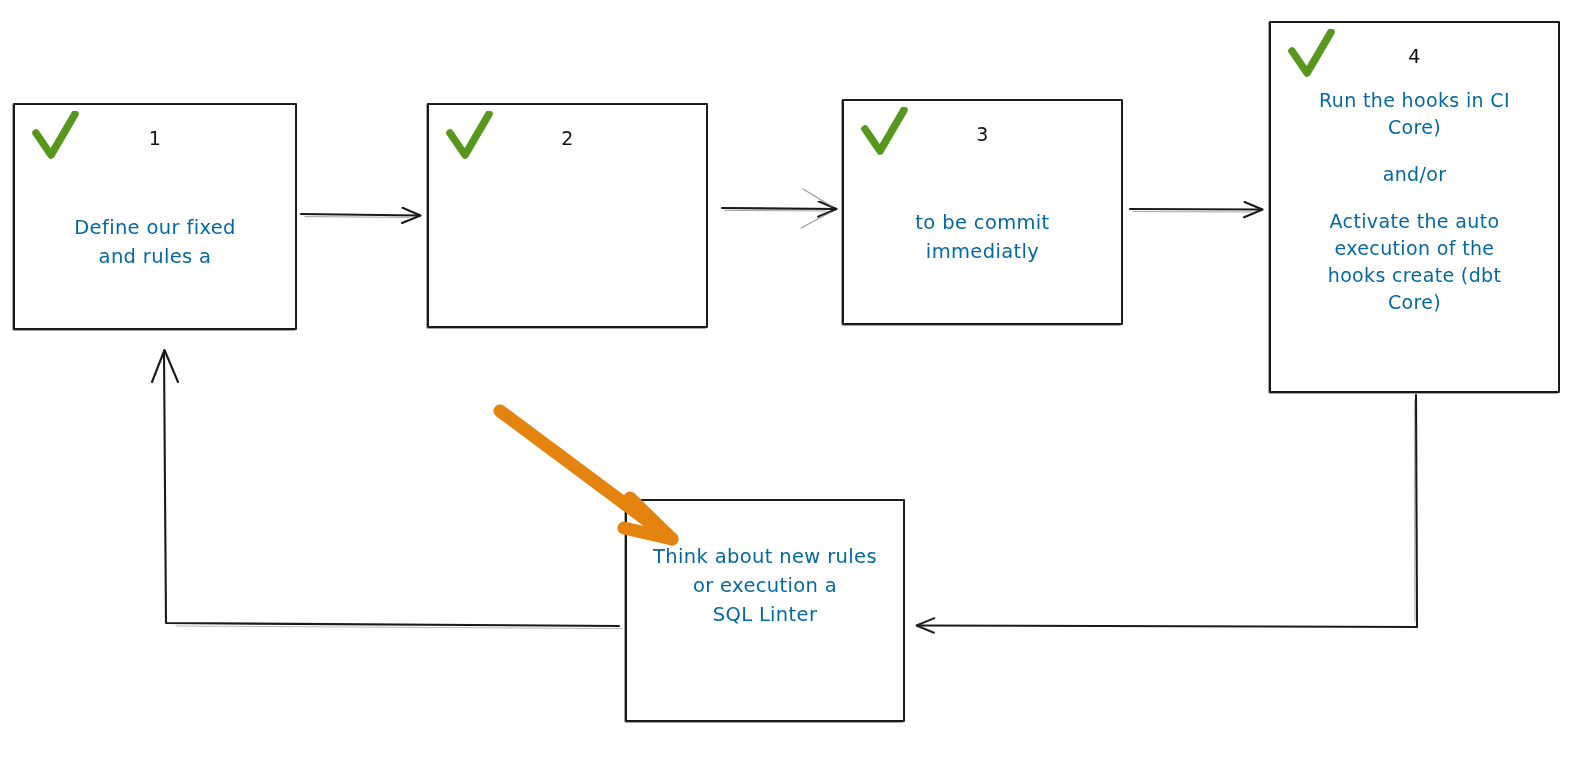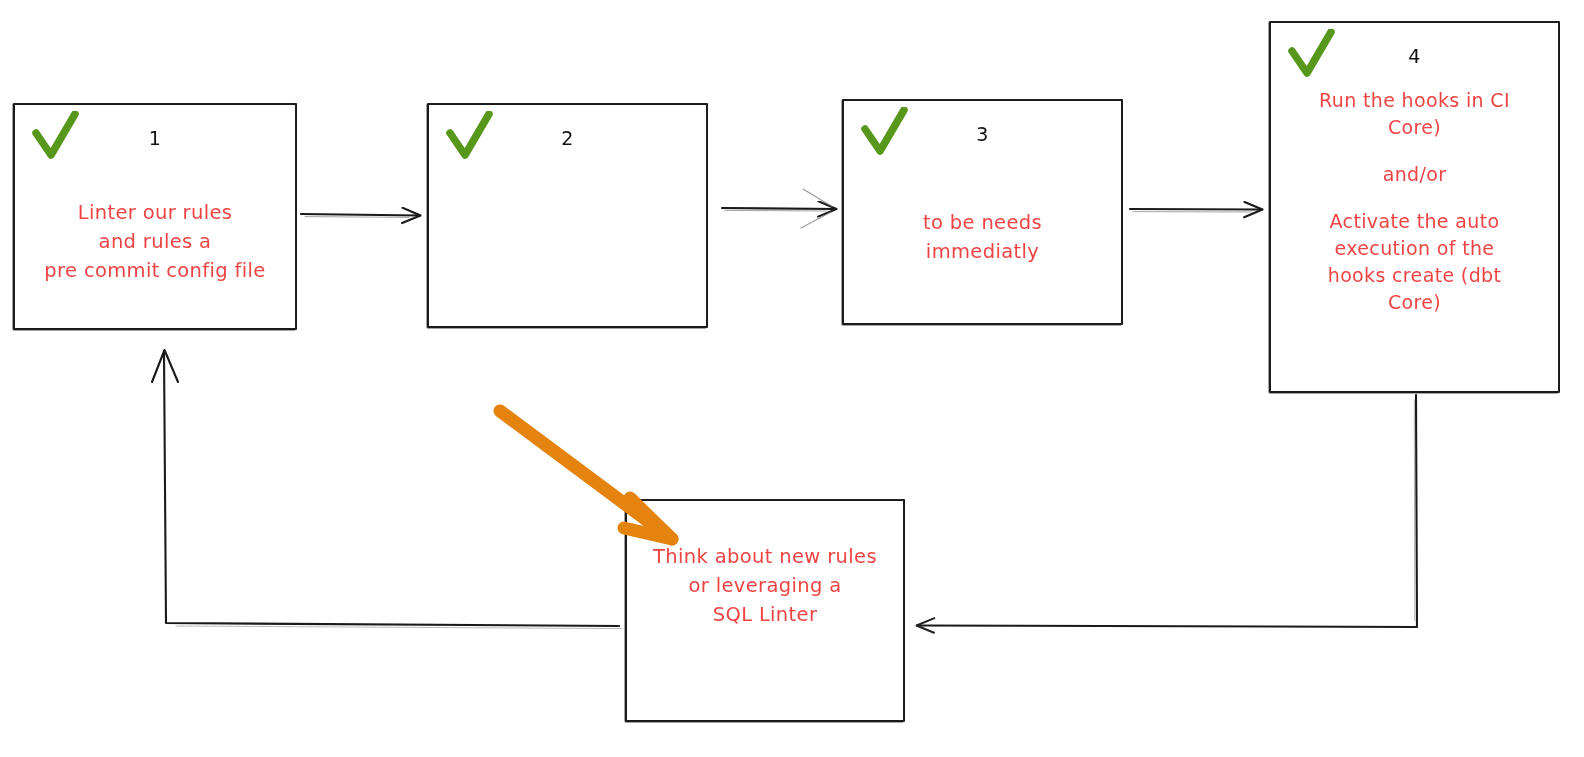--- a/index.html
+++ b/index.html
@@ -94,21 +94,21 @@
     padding: 0 8px 10px 8px;
     box-sizing: border-box;
   }
 
   .line {
     display: block;
     text-align: center;
     font-family: "DejaVu Sans", sans-serif;
     font-size: 19.5px;
     line-height: 1.48;
-    color: #ef4444;
+    color: #0369a1;
     letter-spacing: 0.35px;
     white-space: nowrap;
   }
 
   .gap-line { height: 20px; }
 
   
   #node-1 { left: 13px;   top: 103px; width: 284px; height: 227px; }
   #node-2 { left: 427px;  top: 103px; width: 281px; height: 225px; }
   #node-3 { left: 842px;  top: 99px;  width: 281px; height: 226px; }
@@ -173,44 +173,43 @@
   </svg>
 
   <div class="node" id="node-1">
     <div class="node-head">
       <svg class="check" viewBox="0 0 52 52">
         <path d="M 5 22 L 20 44 L 44 3" fill="none" stroke="#56971c" stroke-width="7.5" stroke-linecap="round" stroke-linejoin="round"></path>
       </svg>
       <div class="node-num">1</div>
     </div>
     <div class="node-body">
-      <span class="line">Linter our rules</span>
+      <span class="line">Define our fixed</span>
       <span class="line">and rules a</span>
-      <span class="line">pre commit config file</span>
     </div>
   </div>
 
   <div class="node" id="node-2">
     <div class="node-head">
       <svg class="check" viewBox="0 0 52 52">
         <path d="M 5 22 L 20 44 L 44 3" fill="none" stroke="#56971c" stroke-width="7.5" stroke-linecap="round" stroke-linejoin="round"></path>
       </svg>
       <div class="node-num">2</div>
     </div>
   </div>
 
   <div class="node" id="node-3">
     <div class="node-head">
       <svg class="check" viewBox="0 0 52 52">
         <path d="M 5 22 L 20 44 L 44 3" fill="none" stroke="#56971c" stroke-width="7.5" stroke-linecap="round" stroke-linejoin="round"></path>
       </svg>
       <div class="node-num">3</div>
     </div>
     <div class="node-body">
-      <span class="line">to be needs</span>
+      <span class="line">to be commit</span>
       <span class="line">immediatly</span>
     </div>
   </div>
 
   <div class="node" id="node-4">
     <div class="node-head">
       <svg class="check" viewBox="0 0 52 52">
         <path d="M 5 22 L 20 44 L 44 3" fill="none" stroke="#56971c" stroke-width="7.5" stroke-linecap="round" stroke-linejoin="round"></path>
       </svg>
       <div class="node-num">4</div>
@@ -224,21 +223,21 @@
       <span class="line">Activate the auto</span>
       <span class="line">execution of the</span>
       <span class="line">hooks create (dbt</span>
       <span class="line">Core)</span>
     </div>
   </div>
 
   <div class="node" id="node-5">
     <div class="node-body">
       <span class="line">Think about new rules</span>
-      <span class="line">or leveraging a</span>
+      <span class="line">or execution a</span>
       <span class="line">SQL Linter</span>
     </div>
   </div>
 
   <svg class="orange-arrow" viewBox="0 0 1584 757">
     <path d="M 500 411 L 668 536" fill="none" stroke="#e4840f" stroke-width="13" stroke-linecap="round"></path>
     <path d="M 630 498 L 672 539" fill="none" stroke="#e4840f" stroke-width="13" stroke-linecap="round"></path>
     <path d="M 624 528 L 672 539" fill="none" stroke="#e4840f" stroke-width="13" stroke-linecap="round"></path>
   </svg>
 

